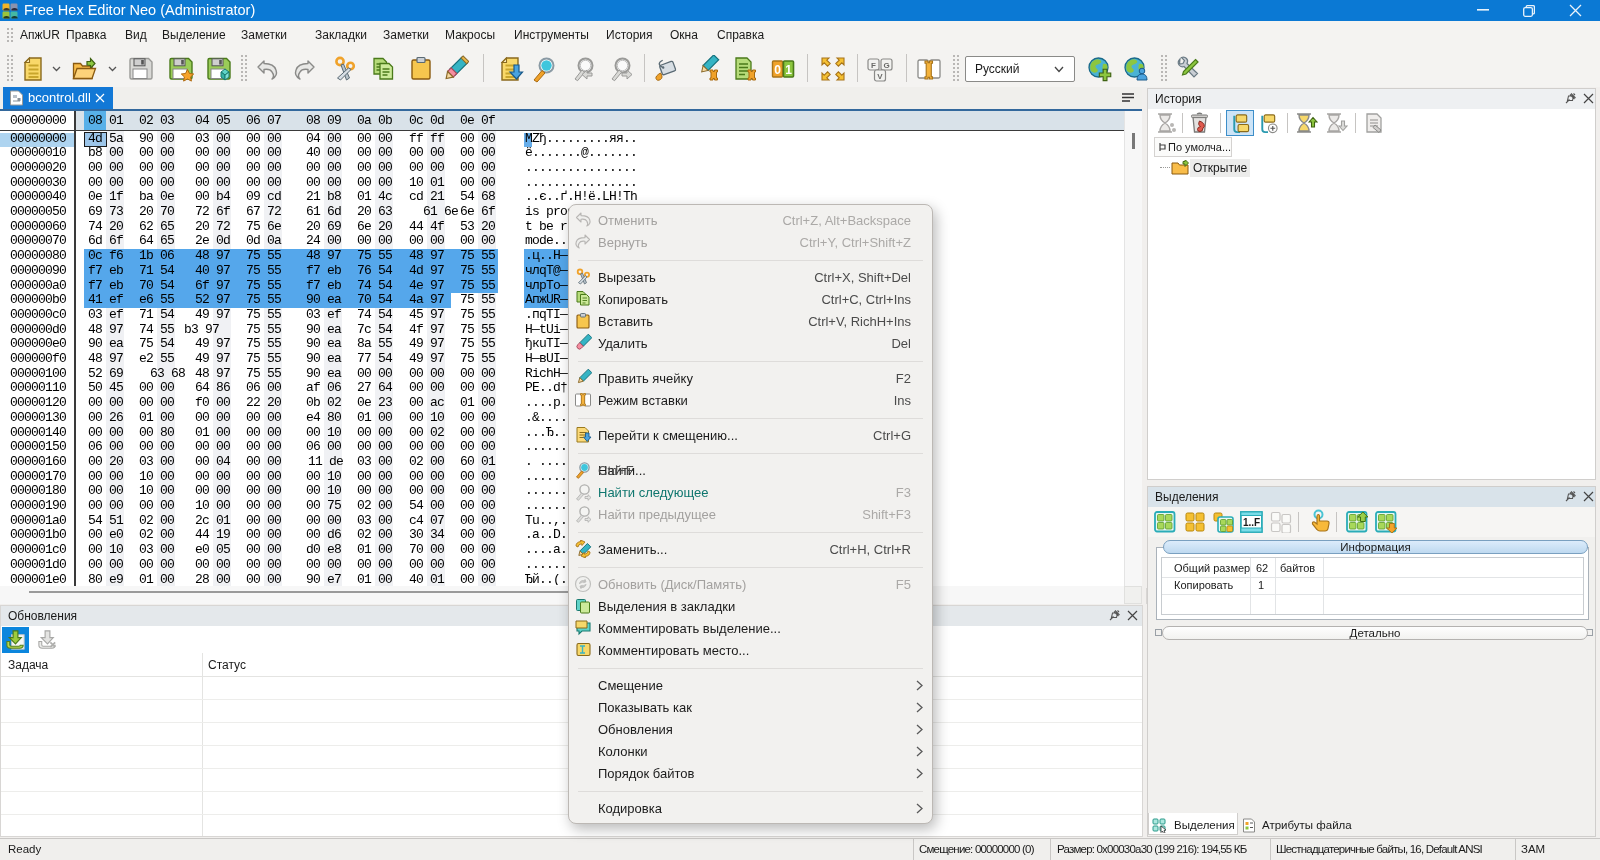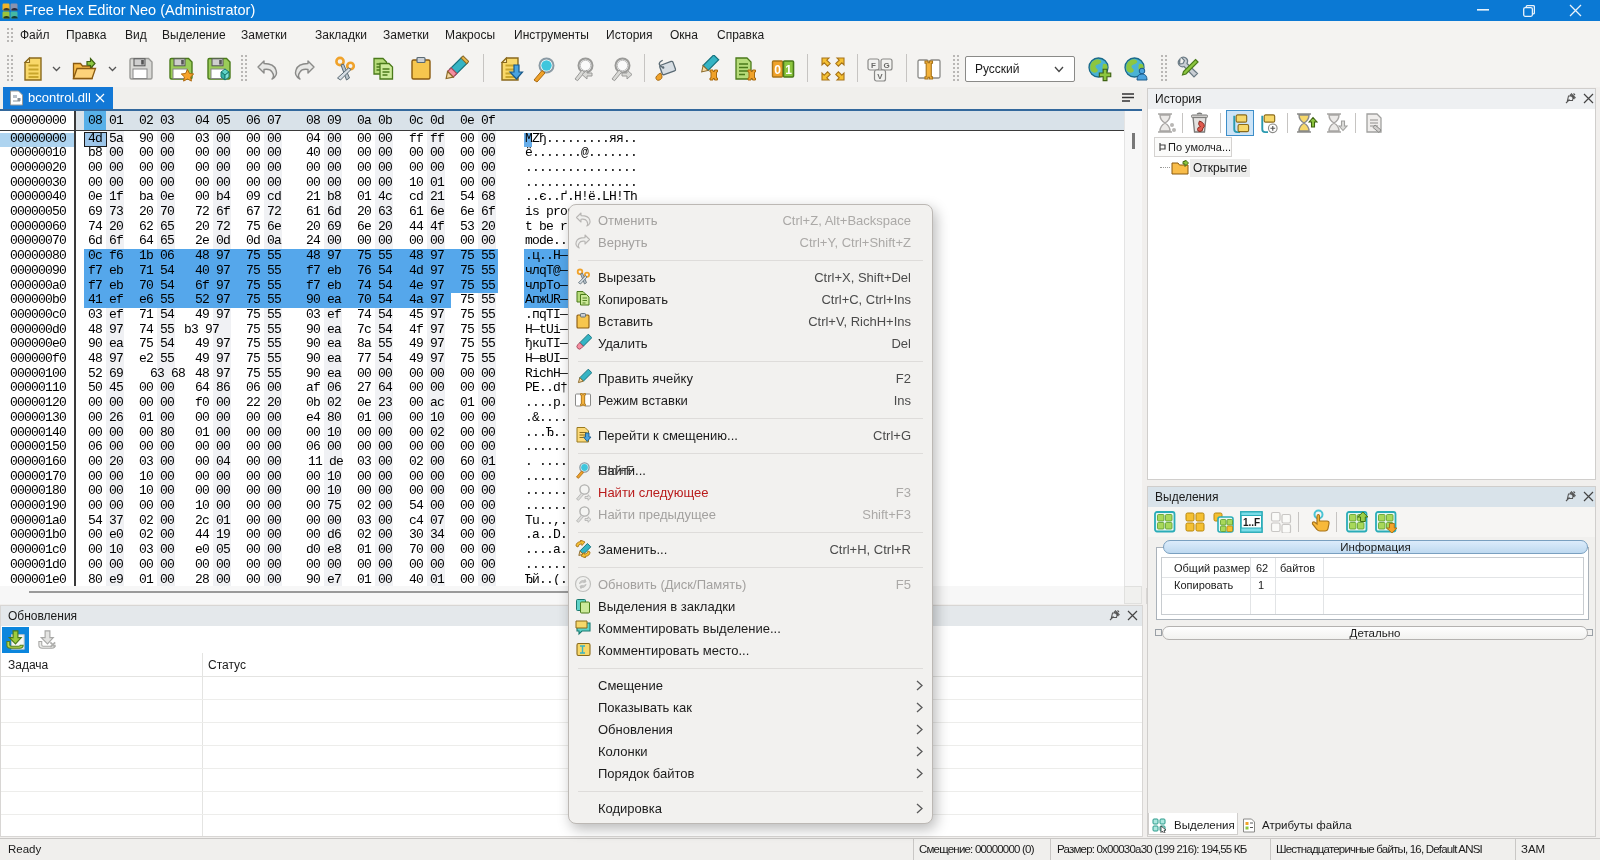--- a/index.html
+++ b/index.html
@@ -29,21 +29,21 @@
   </svg>
 <svg class="a" style="left:1523px;top:5px" width="12" height="12" viewBox="0 0 12 12">
  <rect x="0.7" y="2.6" width="8.7" height="8.7" rx="1.5" fill="none" stroke="#eaf3fb" stroke-width="1.3"></rect>
  <path d="M3.2 2.6 V1.8 q0-1.1 1.1-1.1 h6 q1.1 0 1.1 1.1 v6 q0 1.1-1.1 1.1 h-0.8" fill="none" stroke="#eaf3fb" stroke-width="1.3"></path>
 </svg>
 <svg class="a" style="left:1569px;top:4px" width="13" height="13" viewBox="0 0 13 13">
     <path d="M1 1 L12 12 M12 1 L1 12" stroke="#eaf3fb" stroke-width="1.3"></path>
   </svg>
 <div class="a" style="left:0;top:21px;width:1600px;height:27px;background:#f4f3f1"></div>
 <div class="a grip" style="left:6px;top:27px;width:7px;height:16px"></div>
-<div class="a t13" style="left:20px;top:28px">Файл</div>
+<div class="a t13" style="left:20px;top:28px">AпжUR</div>
 <div class="a t13" style="left:66px;top:28px">Правка</div>
 <div class="a t13" style="left:125px;top:28px">Вид</div>
 <div class="a t13" style="left:162px;top:28px">Выделение</div>
 <div class="a t13" style="left:241px;top:28px">Заметки</div>
 <div class="a t13" style="left:315px;top:28px">Закладки</div>
 <div class="a t13" style="left:383px;top:28px">Заметки</div>
 <div class="a t13" style="left:445px;top:28px">Макросы</div>
 <div class="a t13" style="left:514px;top:28px">Инструменты</div>
 <div class="a t13" style="left:606px;top:28px">История</div>
 <div class="a t13" style="left:670px;top:28px">Окна</div>
@@ -346,21 +346,21 @@
       <span class="a mono" style="left:525px">..є..ґ.Н!ё.LН!Th</span>
     </div>
 <div class="a" style="left:0;top:73.50px;height:14.70px;line-height:14.70px">
       <span class="a mono" style="left:10px">00000050</span>
       <span class="a mono" style="left:88px">69 73</span>
       <span class="a mono" style="left:139px">20 70</span>
       <span class="a mono" style="left:195px">72 6f</span>
       <span class="a mono" style="left:246px">67 72</span>
       <span class="a mono" style="left:306px">61 6d</span>
       <span class="a mono" style="left:357px">20 63</span>
-      <span class="a mono" style="left:409px">61 6e</span>
+      <span class="a mono" style="left:423px">61 6e</span>
       <span class="a mono" style="left:460px">6e 6f</span>
       <span class="a mono" style="left:525px">is program canno</span>
     </div>
 <div class="a" style="left:0;top:88.20px;height:14.70px;line-height:14.70px">
       <span class="a mono" style="left:10px">00000060</span>
       <span class="a mono" style="left:88px">74 20</span>
       <span class="a mono" style="left:139px">62 65</span>
       <span class="a mono" style="left:195px">20 72</span>
       <span class="a mono" style="left:246px">75 6e</span>
       <span class="a mono" style="left:306px">20 69</span>
@@ -592,21 +592,21 @@
       <span class="a mono" style="left:195px">10 00</span>
       <span class="a mono" style="left:246px">00 00</span>
       <span class="a mono" style="left:306px">00 75</span>
       <span class="a mono" style="left:357px">02 00</span>
       <span class="a mono" style="left:409px">54 00</span>
       <span class="a mono" style="left:460px">00 00</span>
       <span class="a mono" style="left:525px">.........u..T...</span>
     </div>
 <div class="a" style="left:0;top:382.20px;height:14.70px;line-height:14.70px">
       <span class="a mono" style="left:10px">000001a0</span>
-      <span class="a mono" style="left:88px">54 37</span>
+      <span class="a mono" style="left:88px">54 51</span>
       <span class="a mono" style="left:139px">02 00</span>
       <span class="a mono" style="left:195px">2c 01</span>
       <span class="a mono" style="left:246px">00 00</span>
       <span class="a mono" style="left:306px">00 00</span>
       <span class="a mono" style="left:357px">03 00</span>
       <span class="a mono" style="left:409px">c4 07</span>
       <span class="a mono" style="left:460px">00 00</span>
       <span class="a mono" style="left:525px">Tu..,.......Д...</span>
     </div>
 <div class="a" style="left:0;top:396.90px;height:14.70px;line-height:14.70px">
@@ -949,21 +949,21 @@
     <circle cx="10.5" cy="6.5" r="3.4" fill="#3fc6dd"></circle>
     <path d="M2.5 16 l5-6 2 1.6 -5 5.7 z" fill="#f0a22a" stroke="#a86a10" stroke-width="0.8"></path>
   </svg>
 <div class="a" style="left:598px;top:462.5px;font-size:13px;color:#1b1b1b">Найти...</div>
 <div class="a" style="left:598px;top:462.5px;width:313px;text-align:left;font-size:13px;color:#4b4b4b">Ctrl+F</div>
 <svg class="a" style="left:574px;top:483.0px" width="18" height="18" viewBox="0 0 18 18">
     <circle cx="10.5" cy="6.5" r="4.6" fill="#f4f4f2" stroke="#b0b0ae" stroke-width="1.4"></circle>
     <path d="M2.5 16 l5-6 2 1.6 -5 5.7 z" fill="#dcdcda" stroke="#b0b0ae" stroke-width="0.8"></path>
     <path d="M11 13.5 h3 v-1.8 l3 2.8 -3 2.8 v-1.8 h-3 z" fill="#e4e4e2" stroke="#b0b0ae" stroke-width="0.8"></path>
   </svg>
-<div class="a" style="left:598px;top:484.5px;font-size:13px;color:#b91c1c">Найти следующее</div>
+<div class="a" style="left:598px;top:484.5px;font-size:13px;color:#0f766e">Найти следующее</div>
 <div class="a" style="left:598px;top:484.5px;width:313px;text-align:right;font-size:13px;color:#aba9a7">F3</div>
 <svg class="a" style="left:574px;top:505.0px" width="18" height="18" viewBox="0 0 18 18">
     <circle cx="10.5" cy="6.5" r="4.6" fill="#f4f4f2" stroke="#b0b0ae" stroke-width="1.4"></circle>
     <path d="M2.5 16 l5-6 2 1.6 -5 5.7 z" fill="#dcdcda" stroke="#b0b0ae" stroke-width="0.8"></path>
     <path d="M11 13.5 h3 v-1.8 l3 2.8 -3 2.8 v-1.8 h-3 z" fill="#e4e4e2" stroke="#b0b0ae" stroke-width="0.8"></path>
   </svg>
 <div class="a" style="left:598px;top:506.5px;font-size:13px;color:#a3a19f">Найти предыдущее</div>
 <div class="a" style="left:598px;top:506.5px;width:313px;text-align:right;font-size:13px;color:#aba9a7">Shift+F3</div>
 <div class="a" style="left:578px;top:531.5px;width:345px;height:1px;background:#dedcda"></div>
 <svg class="a" style="left:574px;top:540.0px" width="18" height="18" viewBox="0 0 18 18">

